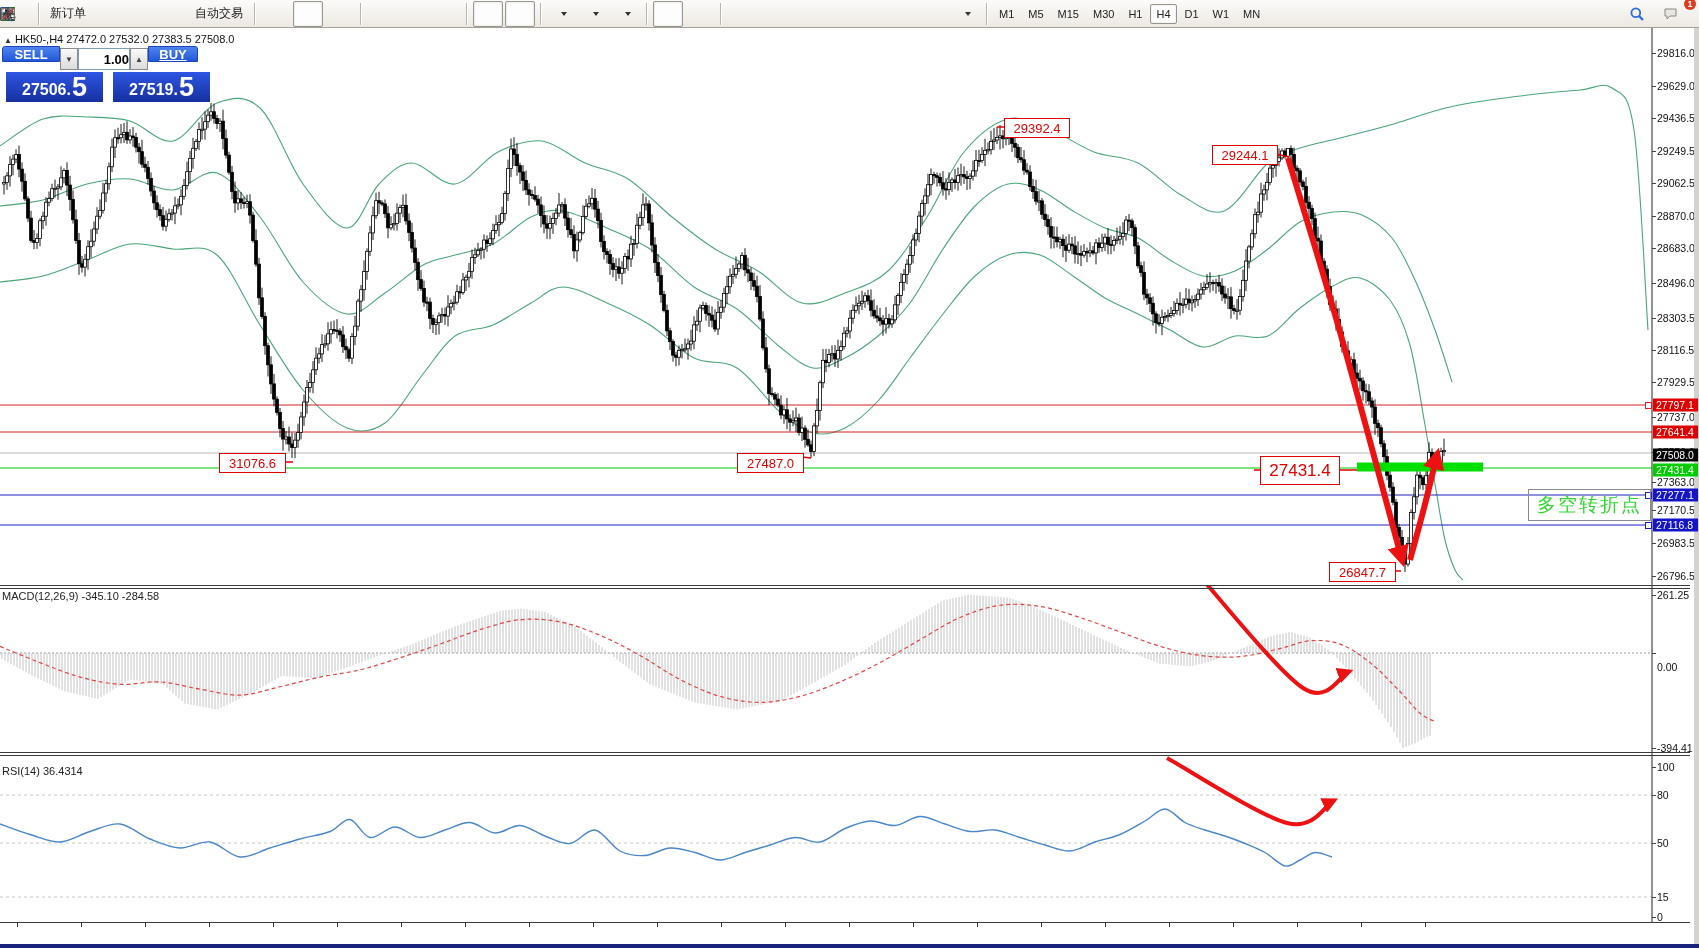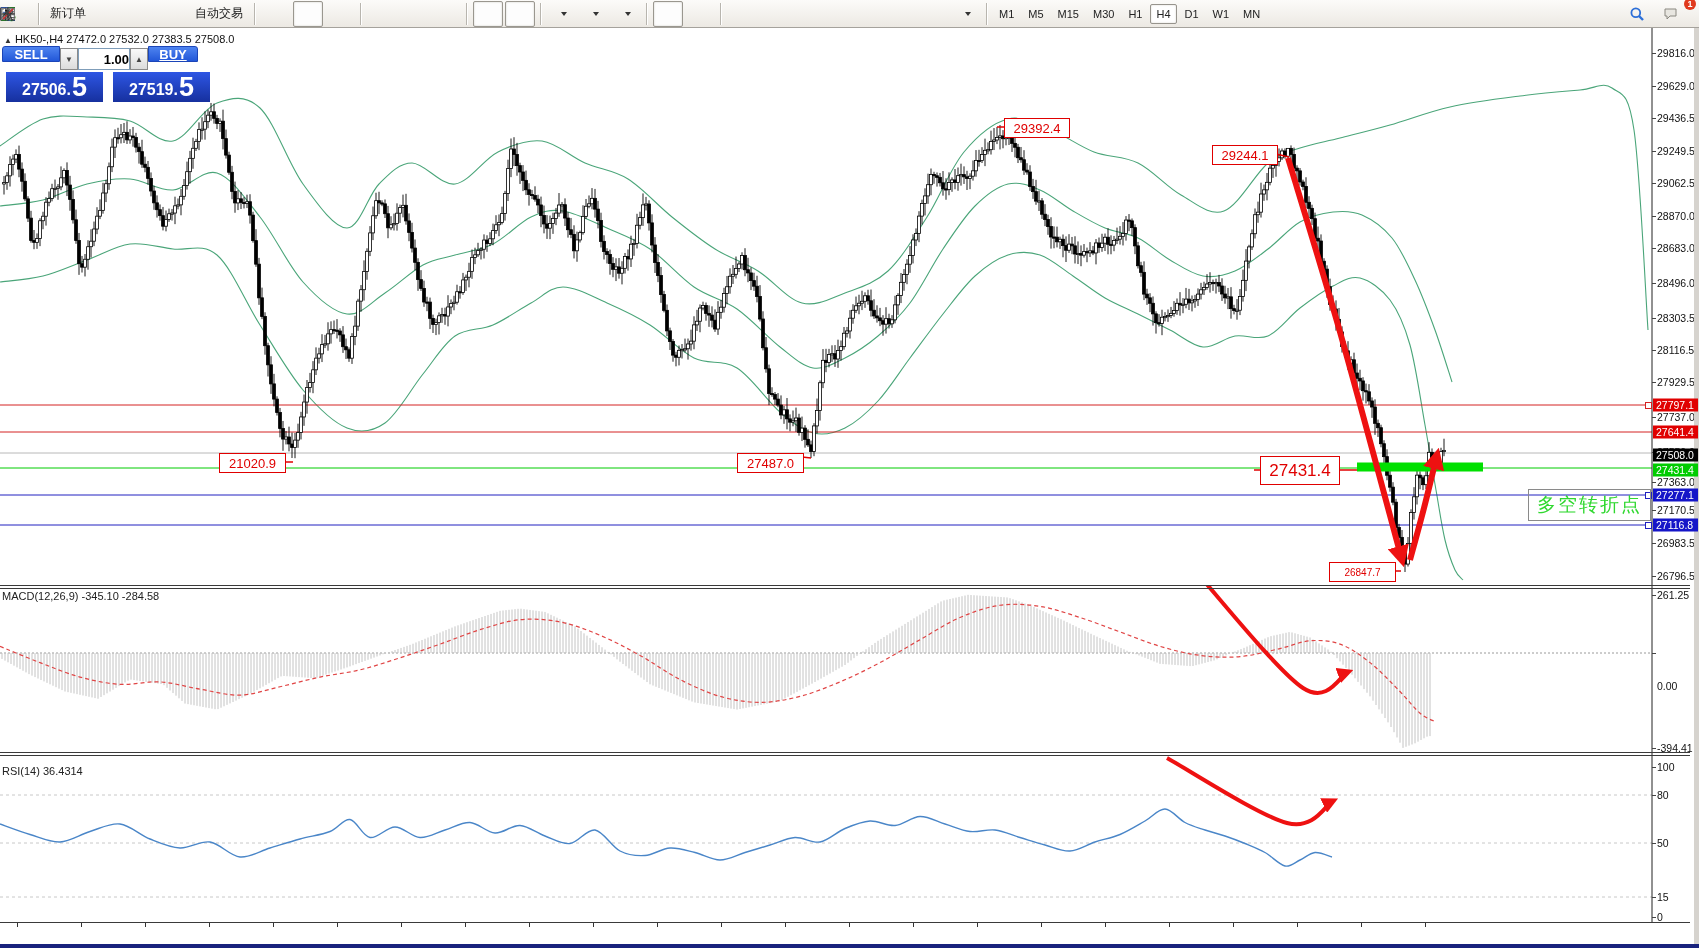--- a/index.html
+++ b/index.html
@@ -1825,21 +1825,21 @@
         <div class="ax-lab" style="top:454px">27363.0</div>
         <div class="ax-tick" style="top:482px"></div>
         <div class="ax-lab" style="top:482px">27170.5</div>
         <div class="ax-tick" style="top:515px"></div>
         <div class="ax-lab" style="top:515px">26983.5</div>
         <div class="ax-tick" style="top:548px"></div>
         <div class="ax-lab" style="top:548px">26796.5</div>
         <div class="ax-tick" style="top:567px"></div>
         <div class="ax-lab" style="top:567px">261.25</div>
         <div class="ax-tick" style="top:625px"></div>
-        <div class="ax-lab" style="top:658px">0.00</div>
+        <div class="ax-lab" style="top:639px">0.00</div>
         <div class="ax-tick" style="top:720px"></div>
         <div class="ax-lab" style="top:720px">-394.41</div>
         <div class="ax-tick" style="top:739px"></div>
         <div class="ax-lab" style="top:739px">100</div>
         <div class="ax-tick" style="top:767px"></div>
         <div class="ax-lab" style="top:767px">80</div>
         <div class="ax-tick" style="top:815px"></div>
         <div class="ax-lab" style="top:815px">50</div>
         <div class="ax-tick" style="top:869px"></div>
         <div class="ax-lab" style="top:869px">15</div>
@@ -1869,24 +1869,24 @@
         <div style="position:absolute;left:977px;top:895px;width:1px;height:4px;background:#333"></div>
         <div style="position:absolute;left:1041px;top:895px;width:1px;height:4px;background:#333"></div>
         <div style="position:absolute;left:1105px;top:895px;width:1px;height:4px;background:#333"></div>
         <div style="position:absolute;left:1169px;top:895px;width:1px;height:4px;background:#333"></div>
         <div style="position:absolute;left:1233px;top:895px;width:1px;height:4px;background:#333"></div>
         <div style="position:absolute;left:1297px;top:895px;width:1px;height:4px;background:#333"></div>
         <div style="position:absolute;left:1361px;top:895px;width:1px;height:4px;background:#333"></div>
         <div style="position:absolute;left:1425px;top:895px;width:1px;height:4px;background:#333"></div>
         <div class="anno" style="left:1004px;top:90px;width:64px;height:18px;font-size:13px">29392.4</div>
         <div class="anno" style="left:1212px;top:117px;width:64px;height:18px;font-size:13px">29244.1</div>
-        <div class="anno" style="left:219px;top:425px;width:65px;height:18px;font-size:13px">21020.9</div>
+        <div class="anno" style="left:219px;top:425px;width:65px;height:18px;font-size:13px">31076.6</div>
         <div class="anno" style="left:737px;top:425px;width:65px;height:18px;font-size:13px">27487.0</div>
         <div class="anno" style="left:1260px;top:428px;width:78px;height:27px;font-size:17px">27431.4</div>
-        <div class="anno" style="left:1329px;top:534px;width:65px;height:18px;font-size:10px">26847.7</div>
+        <div class="anno" style="left:1329px;top:534px;width:65px;height:18px;font-size:13px">26847.7</div>
         <div class="handle" style="left:1645px;top:374px;border:1px solid #d42222"></div>
         <div class="handle" style="left:1645px;top:464px;border:1px solid #2020c0"></div>
         <div class="handle" style="left:1645px;top:494px;border:1px solid #2020c0"></div>
       </div>
 
     <div class="hsep" style="top:557px;"></div>
     <div class="hsep" style="top:560px;"></div>
     <div class="hsep" style="top:724px;"></div>
     <div class="hsep" style="top:727px;"></div>
     <div class="hsep" style="top:894px;"></div>

